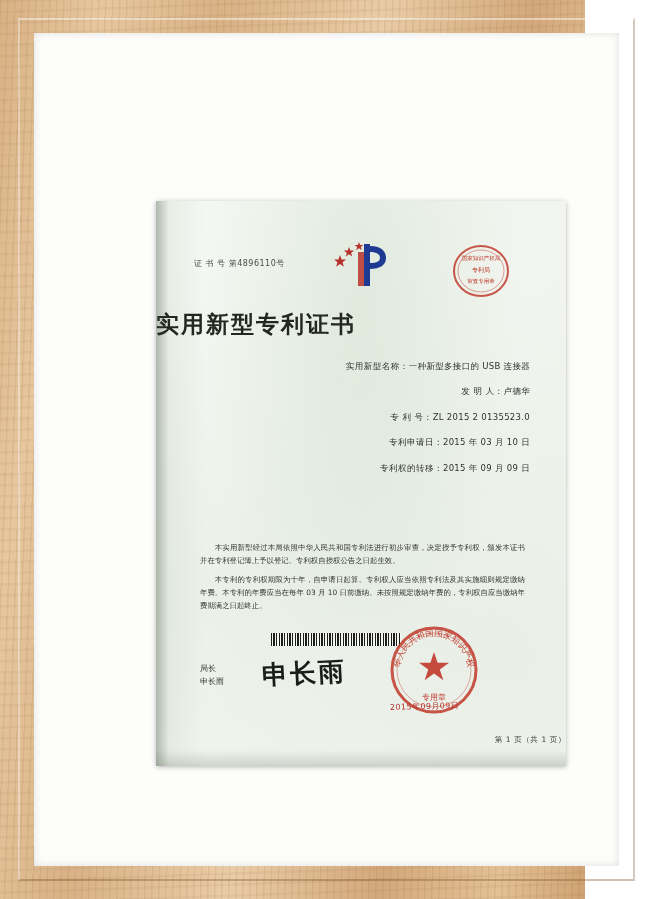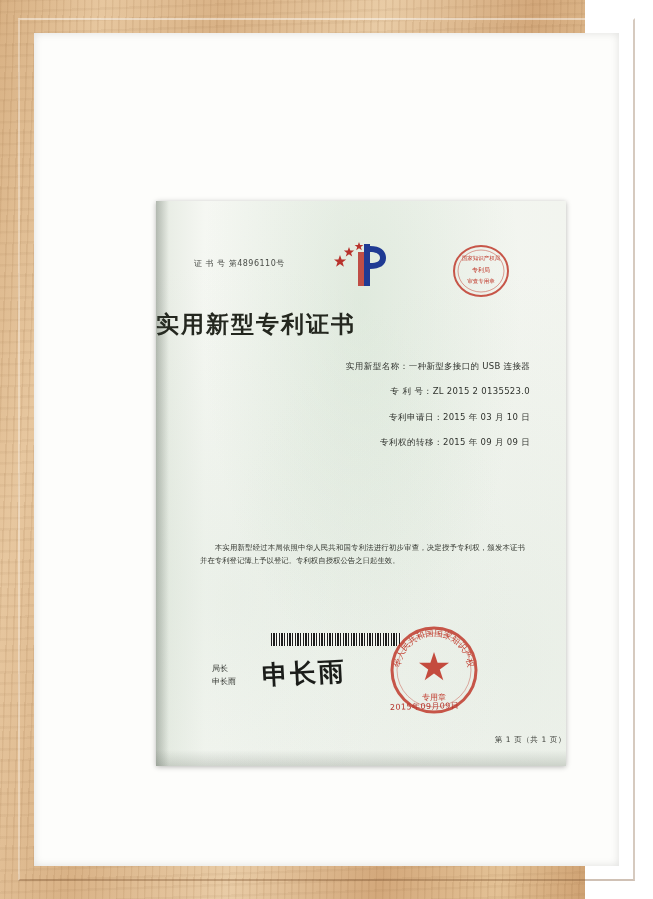--- a/index.html
+++ b/index.html
@@ -162,21 +162,20 @@
         #1d1d1d 5px, #1d1d1d 6px,
         #f4f6f1 6px, #f4f6f1 8px);
   }
 
   .sign-block {
     position: absolute;
     left: 44px; top: 462px;
     font-size: 8px;
     line-height: 1.6;
     color: #2f322d;
-    margin-left: 12px;
   }
   .signature {
     position: absolute;
     left: 106px; top: 455px;
     font-family: "DejaVu Serif", "Liberation Serif", serif;
     font-size: 26px;
     font-weight: bold;
     color: #1b1d1a;
     letter-spacing: 2px;
     transform: rotate(-3deg);
@@ -253,32 +252,36 @@
         </svg>
       </div>
 
       <div class="title">实用新型专利证书</div>
 
       <div class="fields">
         <div class="field">
           <span class="lbl">实用新型名称：</span><span class="val">一种新型多接口的 USB 连接器</span>
         </div>
         <div class="field">
+          <span class="lbl">发  明  人：</span><span class="val">卢德华</span>
+        </div>
+        <div class="field">
           <span class="lbl">专    利    号：</span><span class="val">ZL 2015 2 0135523.0</span>
         </div>
         <div class="field">
           <span class="lbl">专利申请日：</span><span class="val">2015 年 03 月 10 日</span>
         </div>
         <div class="field">
           <span class="lbl">专利权的转移：</span><span class="val">2015 年 09 月 09 日</span>
         </div>
       </div>
 
       <div class="body-text">
         <p>本实用新型经过本局依照中华人民共和国专利法进行初步审查，决定授予专利权，颁发本证书并在专利登记簿上予以登记。专利权自授权公告之日起生效。</p>
+        <p>本专利的专利权期限为十年，自申请日起算。专利权人应当依照专利法及其实施细则规定缴纳年费。本专利的年费应当在每年 03 月 10 日前缴纳。未按照规定缴纳年费的，专利权自应当缴纳年费期满之日起终止。</p>
       </div>
 
       <div class="barcode"></div>
 
       <div class="sign-block">
         <div>局长</div>
         <div>申长雨</div>
       </div>
 
       <div class="signature">申长雨</div>

